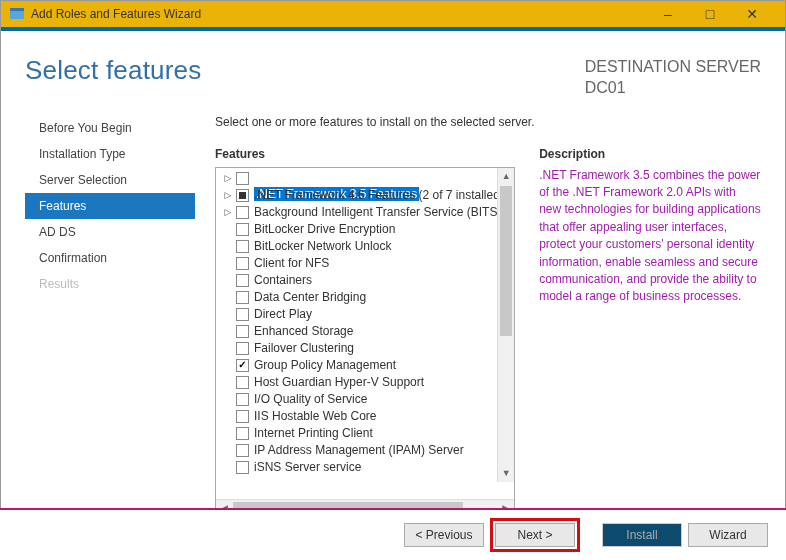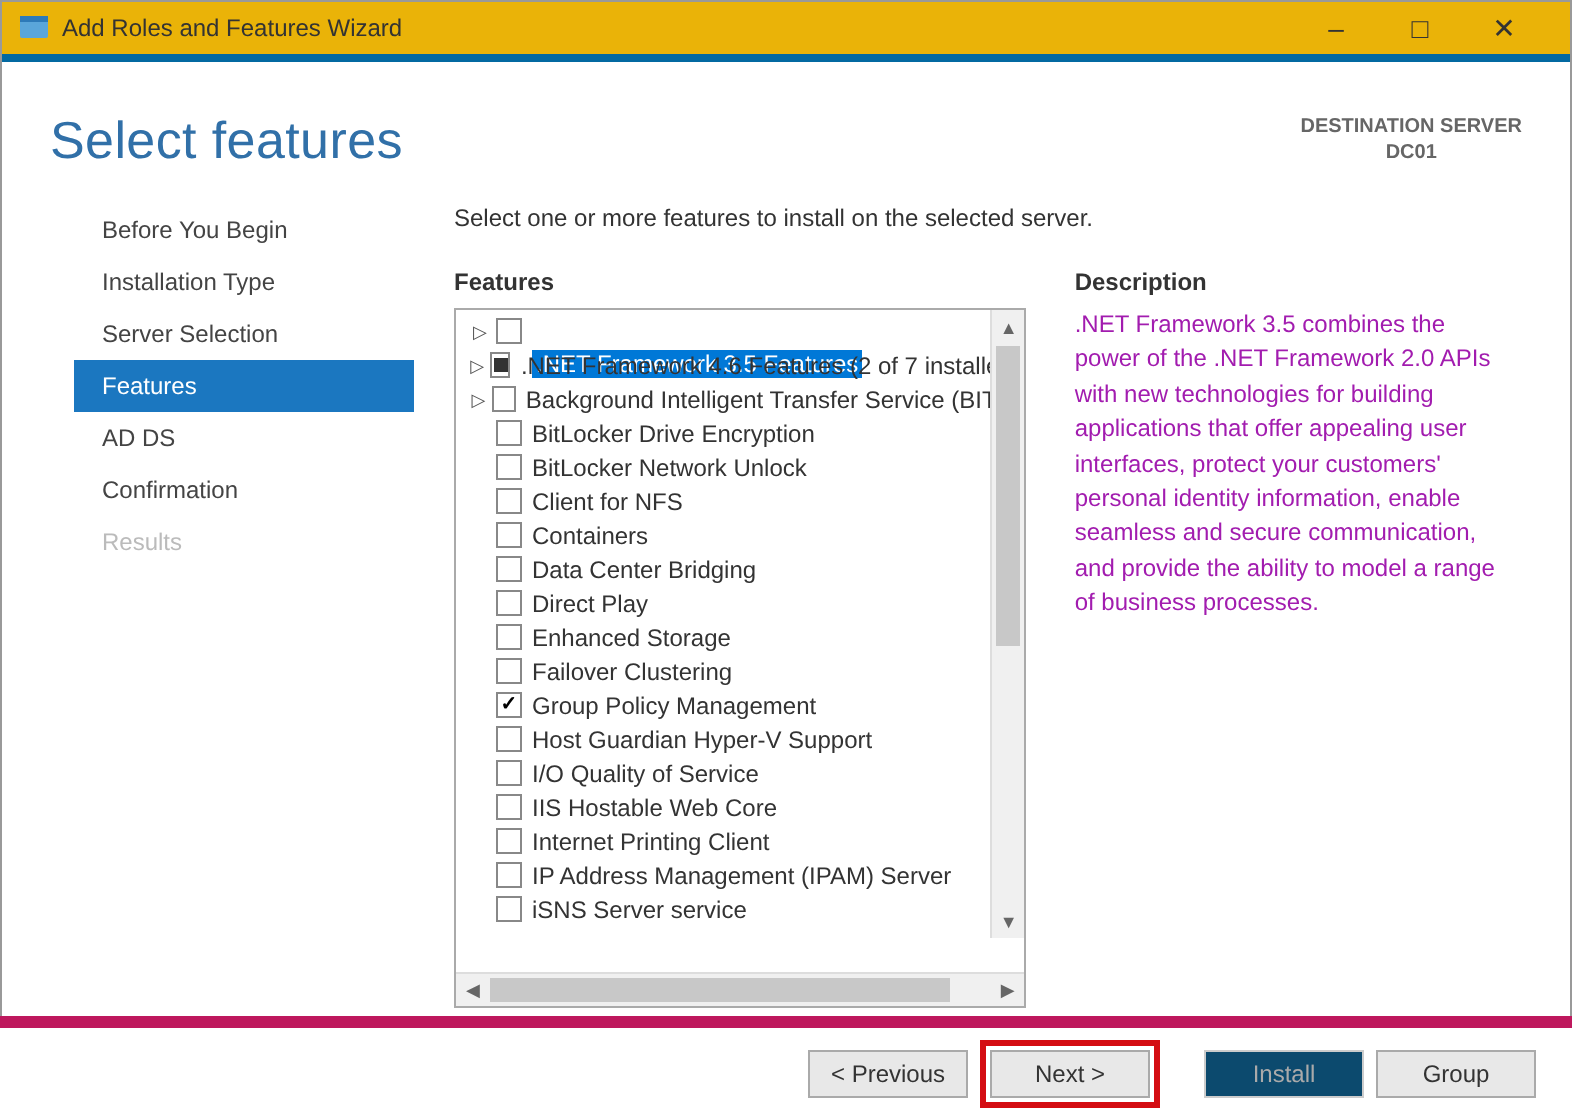--- a/index.html
+++ b/index.html
@@ -35,30 +35,29 @@
   }
   .header h1 {
     font-size: 26px;
     font-weight: 300;
     color: #3170a8;
     margin: 0;
     flex: 1;
     letter-spacing: 0.2px;
   }
   .dest {
-    text-align: center;
-    font-size: 10px;
+    text-align: left;
+    font-size: 16px;
     color: #666;
     line-height: 1.3;
     padding-top: 2px;
-    font-weight: bold;
   }
   .body {
     display: flex;
-    padding: 0 36px;
+    padding: 0 24px;
     height: 408px;
   }
   .steps {
     width: 170px;
     padding-top: 6px;
   }
   .step {
     font-size: 12px;
     color: #444;
     padding: 6px 14px;
@@ -163,21 +162,21 @@
   .hscroll .lft, .hscroll .rgt {
     width:17px; display:flex; align-items:center; justify-content:center; font-size:9px; color:#666;
   }
   .hscroll .track { flex:1; position:relative; }
   .hscroll .hthumb { position:absolute; top:2px; bottom:2px; left:0; width:230px; background:#c8c8c8; }
   .desc-text { font-size: 12px; color:#a21caf; line-height:1.45; }
   .footer {
     position:absolute;
     left:0; right:0; bottom:0;
     height: 52px;
-    border-top: 6px solid #be185d;
+    border-top: 2px solid #be185d;
     display:flex;
     align-items:center;
     justify-content:flex-end;
     padding: 0 18px;
     gap: 6px;
     background:#fff;
   }
   .btn {
     min-width: 80px;
     height: 24px;
@@ -356,14 +355,14 @@
   </div>
 </div>
 
 <div class="footer">
   <button class="btn">&lt; Previous</button>
   <span class="highlight-box">
     <button class="btn">Next &gt;</button>
   </span>
   <span class="btn-gap"></span>
   <button class="btn disabled">Install</button>
-  <button class="btn">Group</button>
+  <button class="btn">Wizard</button>
 </div>
 
 </body></html>

